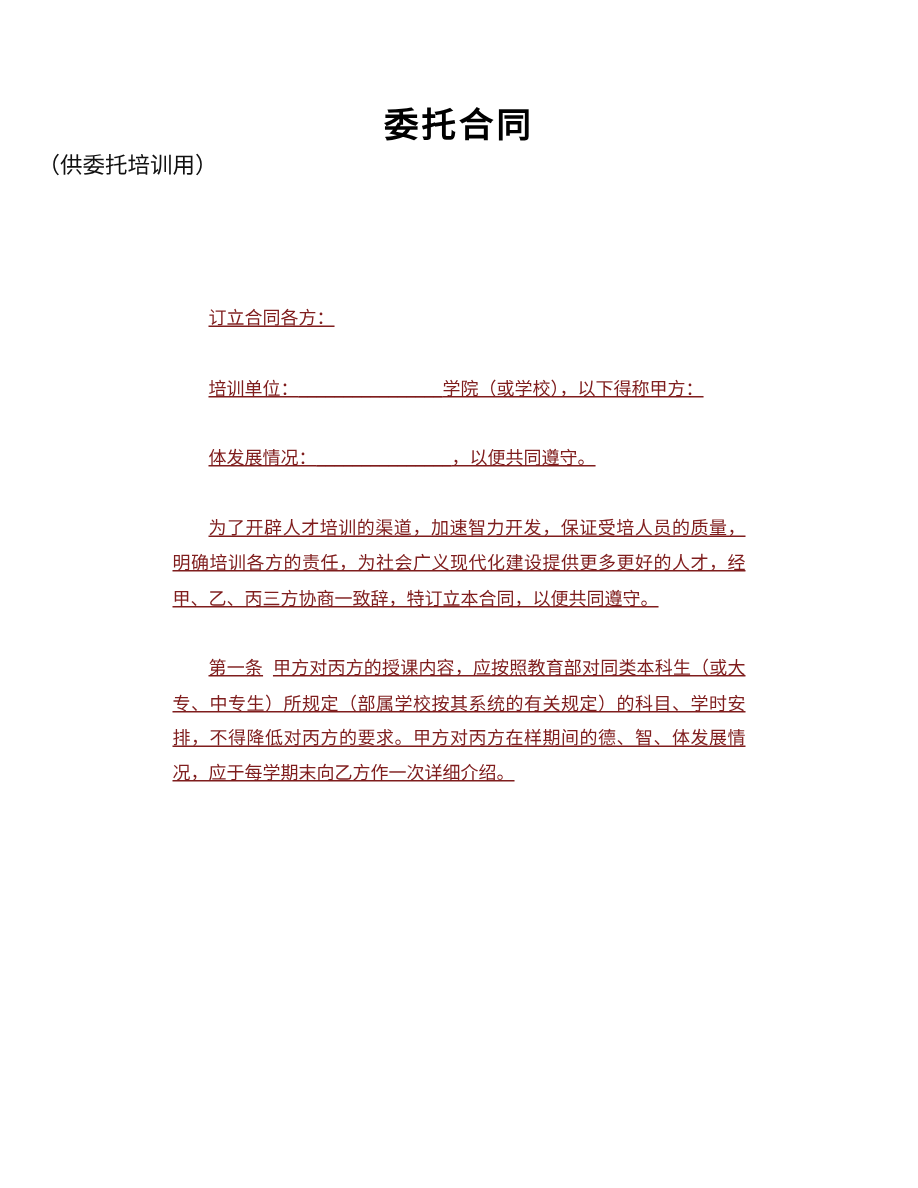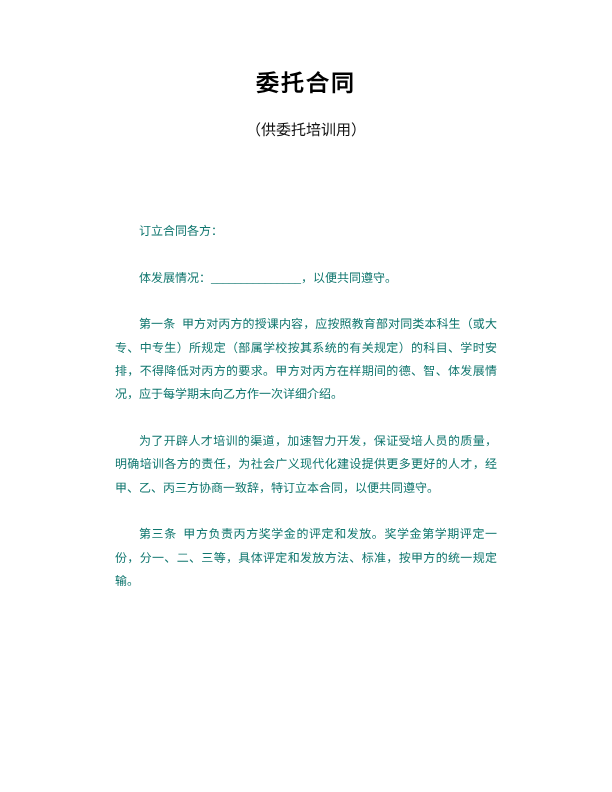--- a/index.html
+++ b/index.html
@@ -22,32 +22,33 @@
     padding-top: 70px;
     text-align: center;
     font-family: "Liberation Sans", "DejaVu Sans", sans-serif;
     font-weight: 700;
     font-size: 23px;
     line-height: 26px;
     letter-spacing: 2px;
     color: #000000;
   }
   .doc-subtitle {
-    margin-top: 24px;
-    text-align: center;
+    margin-top: 5px;
+    text-align: left;
     font-size: 15px;
     line-height: 20px;
     color: #111111;
   }
   .doc-body {
     margin: 80px 90px 0 90px;
     font-size: 12px;
     line-height: 23.33px;
     text-align: justify;
-    color: #0f766e;
+    color: #7f1d1d;
+    text-decoration: underline;
   }
   .para {
     margin: 0 0 23.33px 0;
     text-indent: 2em;
   }
   .para:last-child {
     margin-bottom: 0;
   }
   .art-label {
     margin-right: 0.55em;
@@ -62,25 +63,25 @@
 <div class="page">
 
   <h1 class="doc-title">委托合同</h1>
 
   <div class="doc-subtitle">（供委托培训用）</div>
 
   <div class="doc-body">
 
     <p class="para">订立合同各方：</p>
 
+    <p class="para"><span>培训单位：</span><span class="blank">________________</span><span>学院（或学校），以下得称甲方：</span></p>
 
     <p class="para"><span>体发展情况：</span><span class="blank">_______________</span><span>，以便共同遵守。</span></p>
 
+    <p class="para">为了开辟人才培训的渠道，加速智力开发，保证受培人员的质量，明确培训各方的责任，为社会广义现代化建设提供更多更好的人才，经甲、乙、丙三方协商一致辞，特订立本合同，以便共同遵守。</p>
+
     <p class="para"><span class="art-label">第一条</span><span>甲方对丙方的授课内容，应按照教育部对同类本科生（或大专、中专生）所规定（部属学校按其系统的有关规定）的科目、学时安排，不得降低对丙方的要求。甲方对丙方在样期间的德、智、体发展情况，应于每学期末向乙方作一次详细介绍。</span></p>
 
-    <p class="para">为了开辟人才培训的渠道，加速智力开发，保证受培人员的质量，明确培训各方的责任，为社会广义现代化建设提供更多更好的人才，经甲、乙、丙三方协商一致辞，特订立本合同，以便共同遵守。</p>
 
-
-    <p class="para"><span class="art-label">第三条</span><span>甲方负责丙方奖学金的评定和发放。奖学金第学期评定一份，分一、二、三等，具体评定和发放方法、标准，按甲方的统一规定输。</span></p>
 
   </div>
 
 </div>
 
 </body></html>

